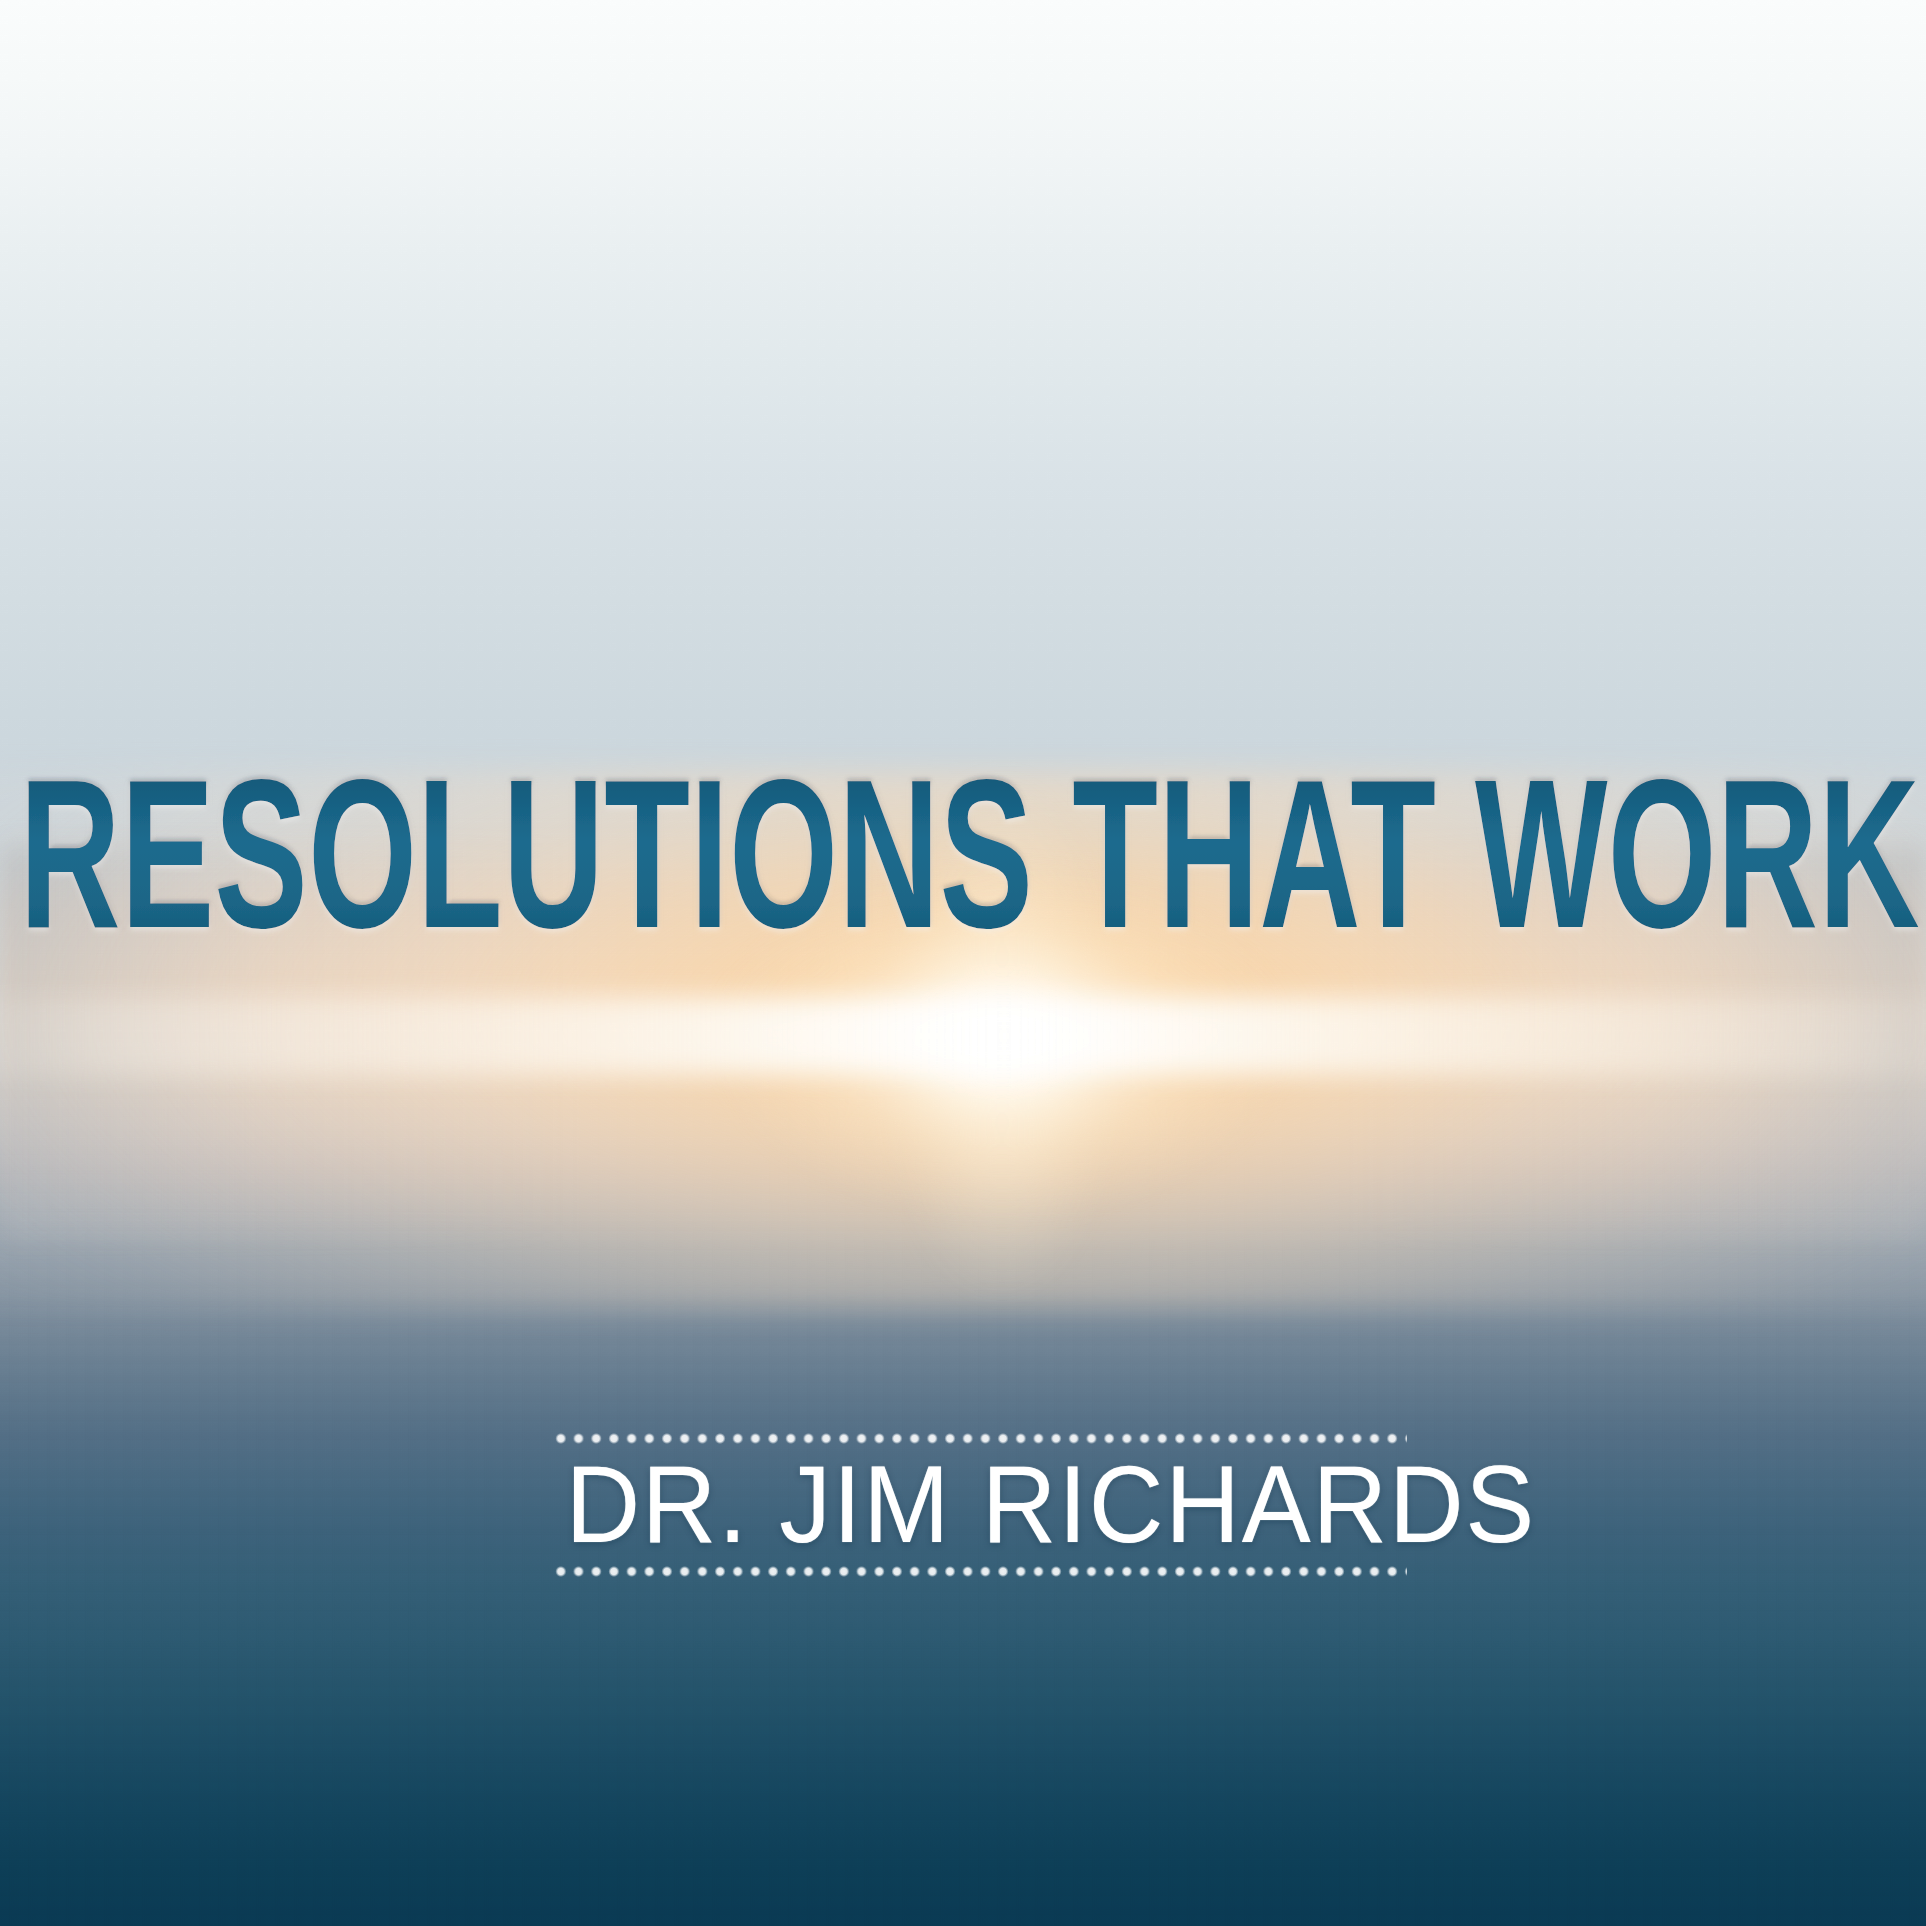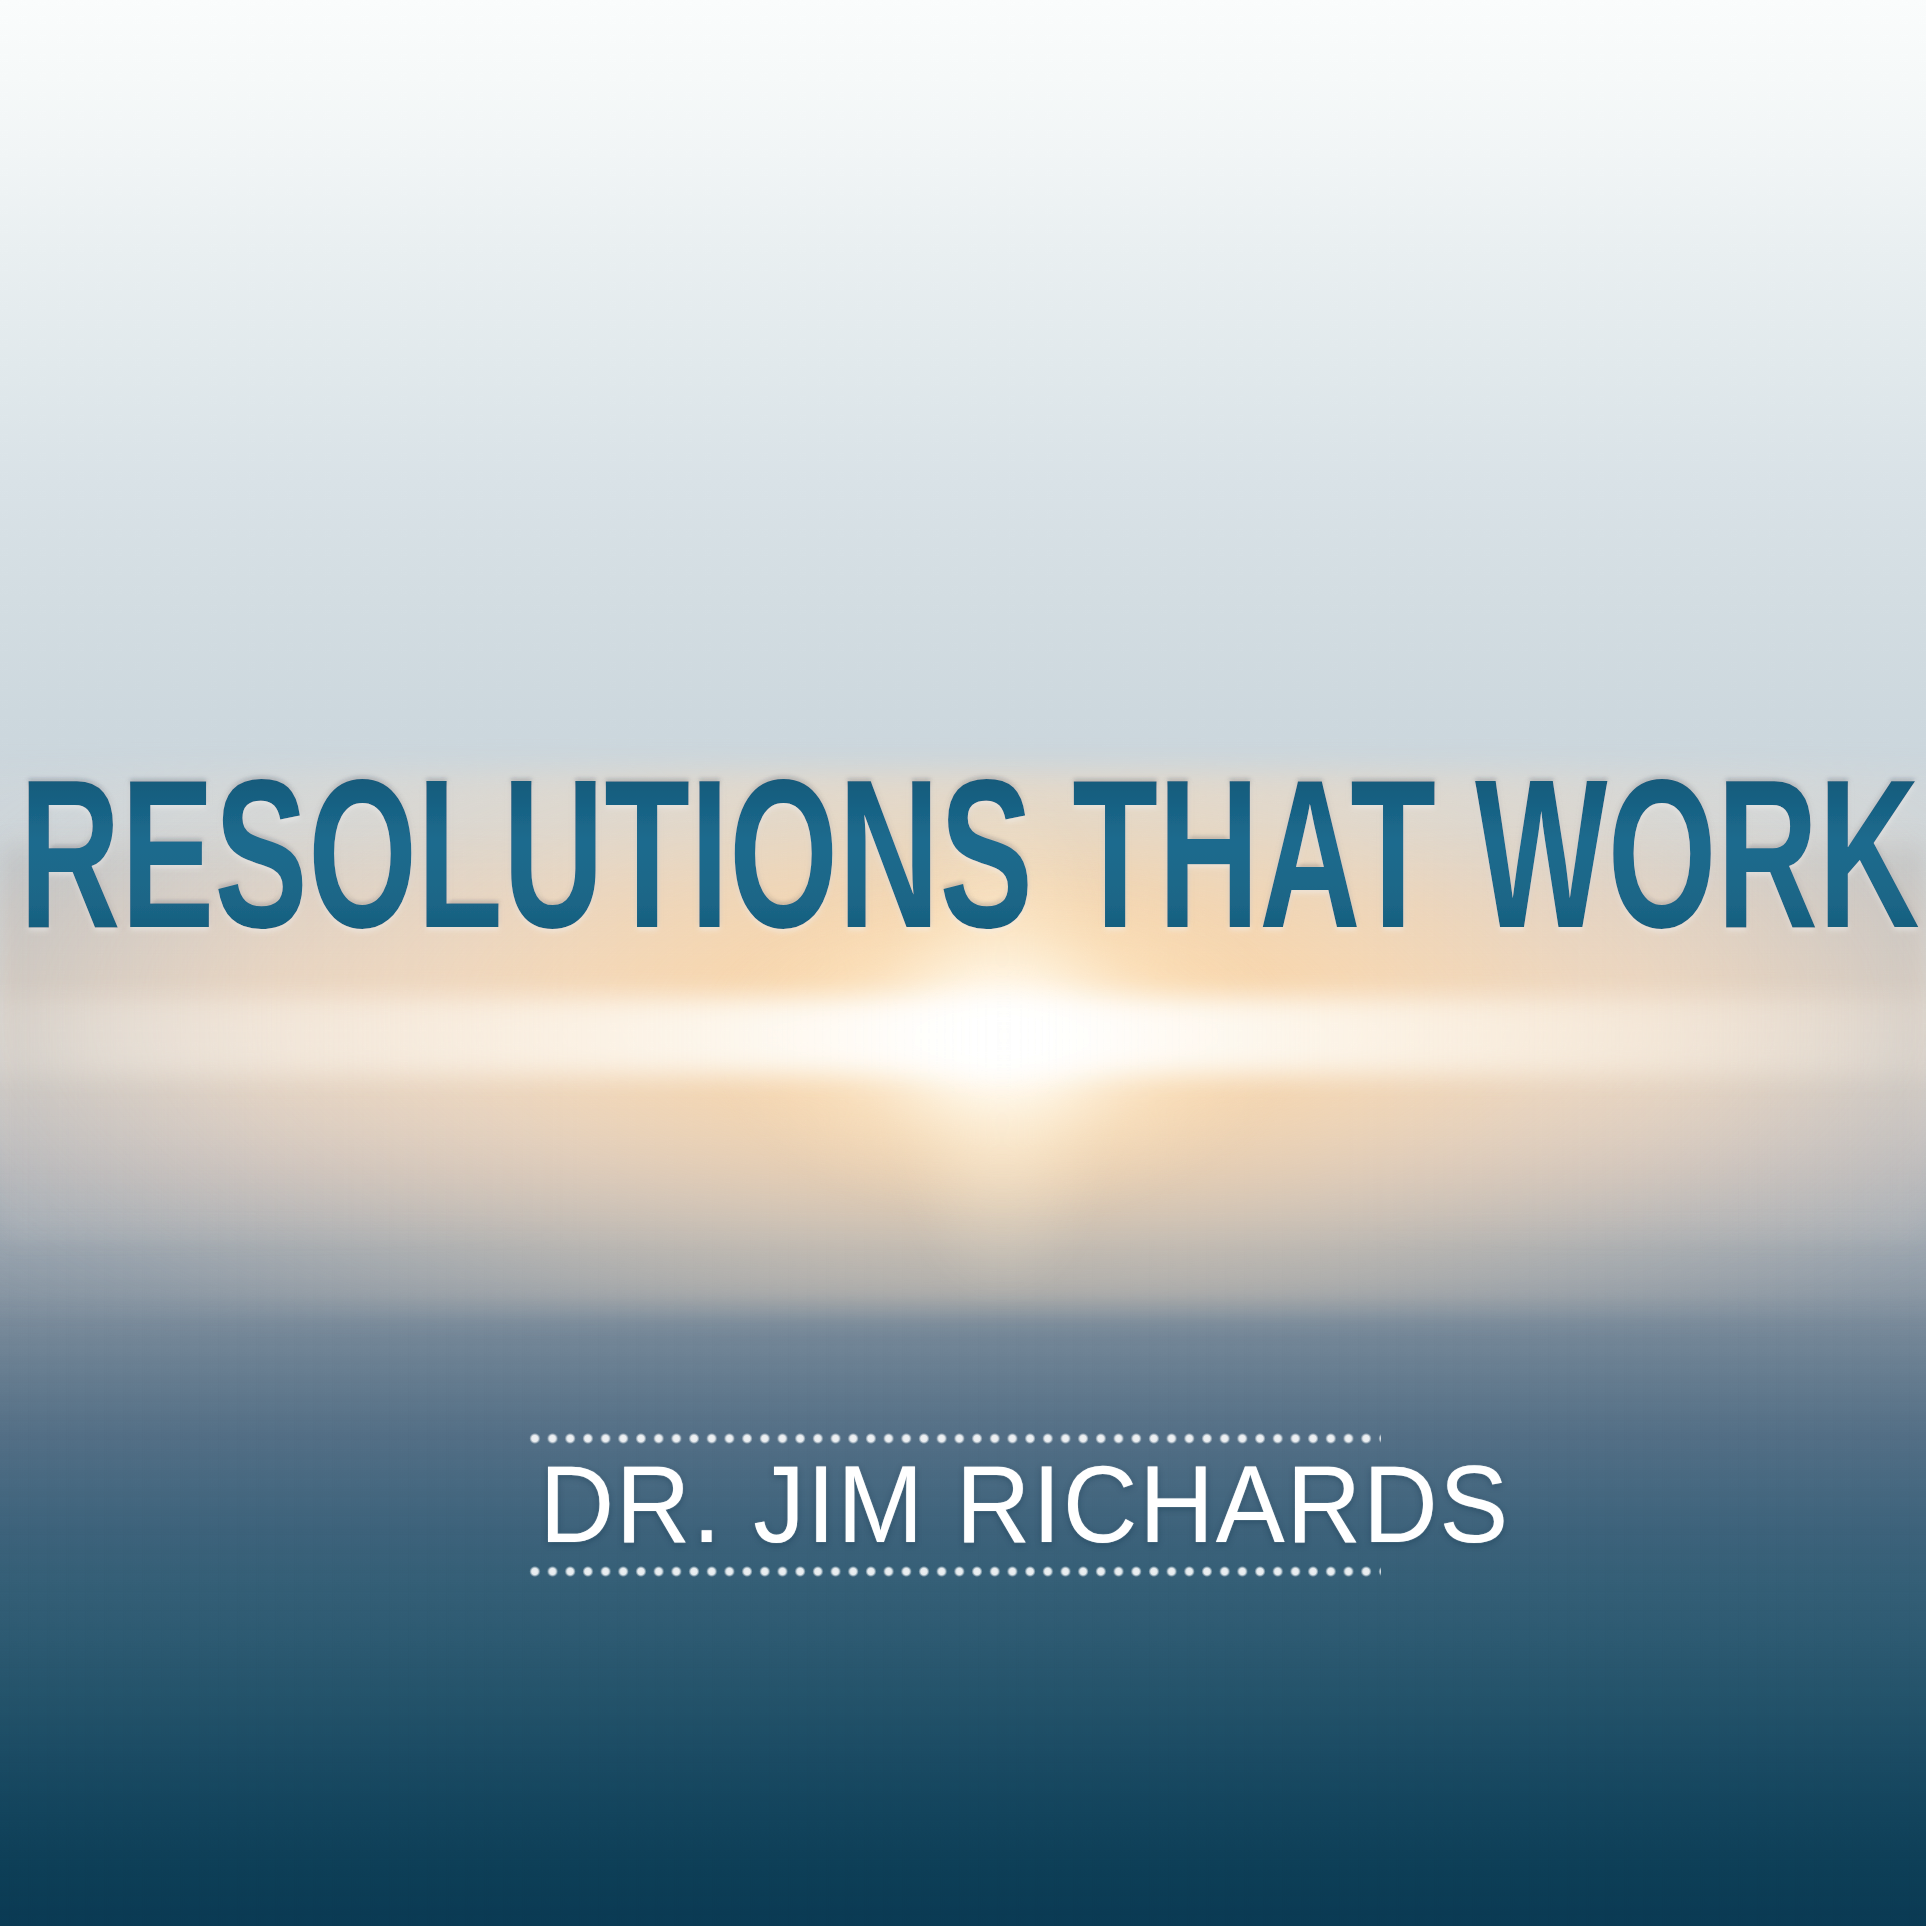--- a/index.html
+++ b/index.html
@@ -211,21 +211,21 @@
     font-family: "Liberation Sans Narrow", "Liberation Sans", "DejaVu Sans Condensed", "DejaVu Sans", sans-serif;
     font-weight: 700;
     font-size: 330px;
     letter-spacing: 0px;
   }
 
   
 
   .byline {
     position: absolute;
-    left: 513px;
+    left: 539px;
     top: 1433px;
     width: 880px;
     text-align: right;
   }
 
   .dot-rule {
     width: 855px;
     height: 11px;
     margin: 0 auto;
     background-image: radial-gradient(circle closest-side,

